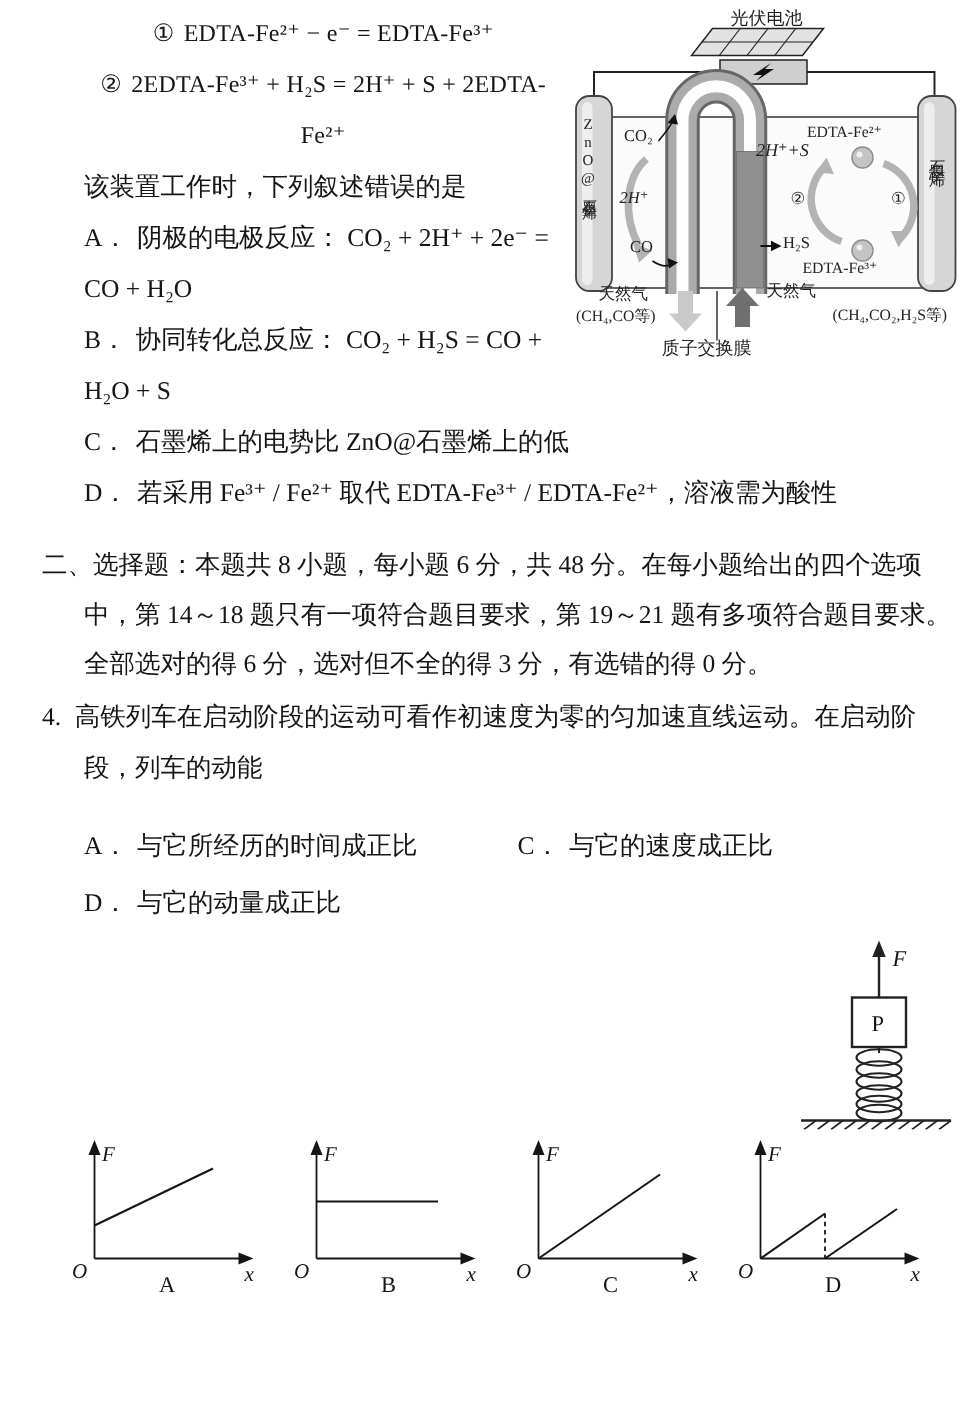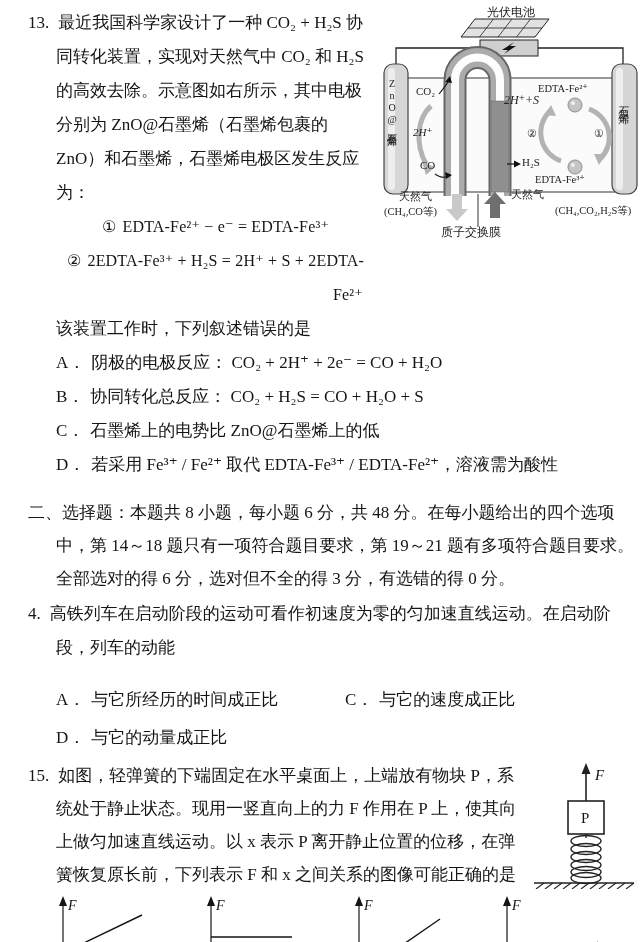--- a/index.html
+++ b/index.html
@@ -145,21 +145,20 @@
       <span class="lbl" style="left:139px; top:150px; font-size:11px;">H₂S</span>
       <span class="lbl" style="left:144px; top:121px; font-size:11px;">②</span>
       <span class="lbl" style="left:211px; top:121px; font-size:11px;">①</span>
       <span class="lbl" style="left:16px; top:184px; font-size:11px;">天然气</span>
       <span class="lbl" style="left:1px; top:200px; font-size:10.5px;">(CH₄,CO等)</span>
       <span class="lbl" style="left:128px; top:182px; font-size:11px;">天然气</span>
       <span class="lbl" style="left:124px; top:199px; font-size:10.5px;padding-left:48px;">(CH₄,CO₂,H₂S等)</span>
       <span class="lbl" style="left:58px; top:220px; font-size:12px;">质子交换膜</span>
     </div>
 
-    <p class="hang"><span class="qnum">13.</span><span>最近我国科学家设计了一种 CO₂ + H₂S 协同转化装置，实现对天然气中 CO₂ 和 H₂S 的高效去除。示意图如右所示，其中电极分别为 ZnO@石墨烯（石墨烯包裹的 ZnO）和石墨烯，石墨烯电极区发生反应为：</span></p>
 
     <p class="line ind formula"><span class="optlabel">①</span><span>EDTA-Fe²⁺ − e⁻ = EDTA-Fe³⁺</span></p>
     <p class="line ind formula"><span class="optlabel">②</span><span>2EDTA-Fe³⁺ + H₂S = 2H⁺ + S + 2EDTA-Fe²⁺</span></p>
 
     <p class="line ind">该装置工作时，下列叙述错误的是</p>
 
     <p class="line ind"><span class="optlabel">A．</span><span>阴极的电极反应： CO₂ + 2H⁺ + 2e⁻ = CO + H₂O</span></p>
     <p class="line ind"><span class="optlabel">B．</span><span>协同转化总反应： CO₂ + H₂S = CO + H₂O + S</span></p>
     <p class="line ind"><span class="optlabel">C．</span><span>石墨烯上的电势比 ZnO@石墨烯上的低</span></p>
     <p class="line ind"><span class="optlabel">D．</span><span>若采用 Fe³⁺ / Fe²⁺ 取代 EDTA-Fe³⁺ / EDTA-Fe²⁺，溶液需为酸性</span></p>
@@ -206,21 +205,20 @@
             <line x1="61" y1="122" x2="53" y2="128"></line>
           <line x1="70" y1="122" x2="62" y2="128"></line>
             <line x1="79" y1="122" x2="71" y2="128"></line>
           <line x1="88" y1="122" x2="80" y2="128"></line>
             <line x1="97" y1="122" x2="89" y2="128"></line>
           <line x1="106" y1="122" x2="98" y2="128"></line>
         </g>
       </g>
     </svg>
 
-    <p class="hang"><span class="qnum">15.</span><span>如图，轻弹簧的下端固定在水平桌面上，上端放有物块 P，系统处于静止状态。现用一竖直向上的力 F 作用在 P 上，使其向上做匀加速直线运动。以 x 表示 P 离开静止位置的位移，在弹簧恢复原长前，下列表示 F 和 x 之间关系的图像可能正确的是</span></p>
 
     <div class="graphs">
 
       <svg width="138" height="106" viewBox="0 0 138 106">
         <line x1="25" y1="82" x2="25" y2="10" stroke="#151515" stroke-width="1.2"></line>
         <polygon points="25,3 21,13 29,13" fill="#151515"></polygon>
         <line x1="25" y1="82" x2="124" y2="82" stroke="#151515" stroke-width="1.2"></line>
         <polygon points="131,82 121,78 121,86" fill="#151515"></polygon>
         <line x1="25" y1="60" x2="104" y2="22" stroke="#151515" stroke-width="1.4"></line>
         <text x="30" y="17" class="axis-italic">F</text>

